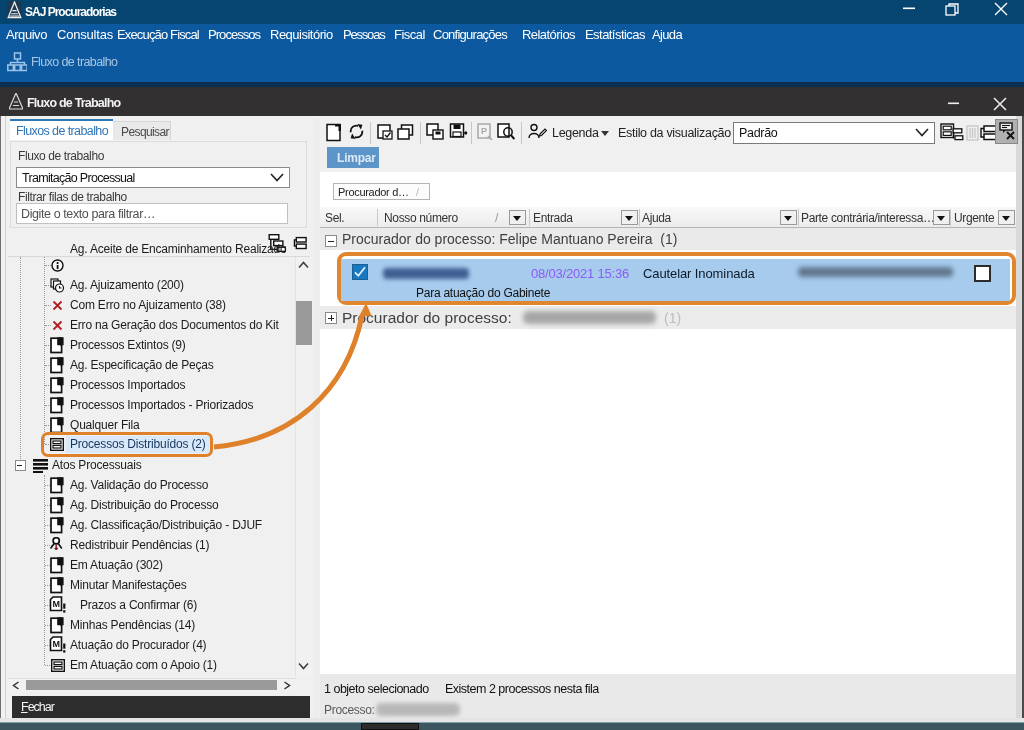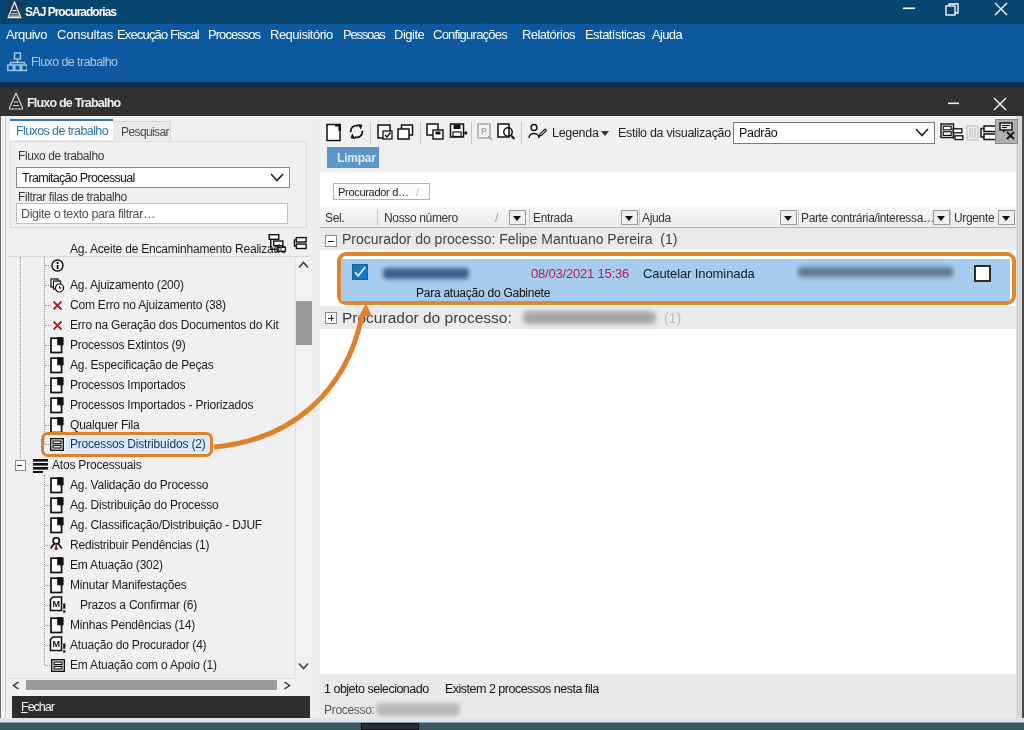--- a/index.html
+++ b/index.html
@@ -30,21 +30,21 @@
 <div class="abs" style="left:0;top:24px;width:1024px;height:58px;background:#0c59a0;"></div>
 <div class="abs" style="left:0;top:82px;width:1024px;height:5px;background:#0c2f50;"></div>
 <div id="menus"></div>
 <div class="txt" style="left:6px;top:27px;font-size:13px;color:#fff;letter-spacing:-0.2px;" id="menurow">
   <span style="position:absolute;left:0px;letter-spacing:-0.45px;">Arquivo</span>
   <span style="position:absolute;left:51px;">Consultas</span>
   <span style="position:absolute;left:111px;letter-spacing:-0.85px;">Execução Fiscal</span>
   <span style="position:absolute;left:202px;letter-spacing:-0.95px;">Processos</span>
   <span style="position:absolute;left:264px;letter-spacing:-0.5px;">Requisitório</span>
   <span style="position:absolute;left:337px;letter-spacing:-1.2px;">Pessoas</span>
-  <span style="position:absolute;left:388px;letter-spacing:-0.5px;">Digite</span>
+  <span style="position:absolute;left:388px;letter-spacing:-0.5px;">Fiscal</span>
   <span style="position:absolute;left:427px;letter-spacing:-0.75px;">Configurações</span>
   <span style="position:absolute;left:516px;letter-spacing:-0.55px;">Relatórios</span>
   <span style="position:absolute;left:579px;letter-spacing:-0.55px;">Estatísticas</span>
   <span style="position:absolute;left:646px;letter-spacing:-0.65px;">Ajuda</span>
 </div>
 
 <svg class="abs" style="left:7px;top:52px;" width="20" height="20" viewBox="0 0 20 20">
   <g fill="none" stroke="#9dc3e6" stroke-width="1.5">
     <rect x="7.5" y="1" width="6" height="6"></rect>
     <rect x="0.8" y="13" width="5.5" height="5.5"></rect>
@@ -427,21 +427,21 @@
 <div class="abs" style="left:328px;top:240.5px;width:6px;height:1px;background:#222;"></div>
 <div class="txt" style="left:342px;top:231px;font-size:14px;color:#3f3f3f;letter-spacing:0px;">Procurador do processo: Felipe Mantuano Pereira&nbsp; (1)</div>
 
 <div class="abs" style="left:337px;top:252px;width:679px;height:53px;border:4px solid #e0862f;border-radius:9px;background:transparent;"></div>
 <div class="abs" style="left:341px;top:259px;width:669px;height:42px;background:#a6cbed;"></div>
 <svg class="abs" style="left:352px;top:264px;" width="16" height="16" viewBox="0 0 16 16">
   <rect x="0.5" y="0.5" width="15" height="15" fill="#1878c0" stroke="#1b5f94"></rect>
   <path d="M3 8.4 L6.3 11.8 L13 3.2" fill="none" stroke="#e8f6ff" stroke-width="1.7"></path>
 </svg>
 <div class="abs" style="left:383px;top:268px;width:86px;height:11px;background:#27447c;border-radius:4px;filter:blur(2px);opacity:0.8;"></div>
-<div class="txt" style="left:531px;top:266px;font-size:13px;color:#be185d;letter-spacing:-0.2px;">08/03/2021 15:36</div>
+<div class="txt" style="left:531px;top:266px;font-size:13px;color:#8b5cf6;letter-spacing:-0.2px;">08/03/2021 15:36</div>
 <div class="txt" style="left:643px;top:266px;font-size:13px;color:#0d1b2a;letter-spacing:-0.1px;">Cautelar Inominada</div>
 <div class="abs" style="left:798px;top:267px;width:155px;height:10px;background:#4a5a6e;border-radius:4px;filter:blur(2.5px);opacity:0.75;"></div>
 <div class="abs" style="left:974px;top:265px;width:17px;height:17px;background:#fff;border:2px solid #2b2b2b;"></div>
 <div class="txt" style="left:416px;top:286px;font-size:12px;color:#101010;letter-spacing:-0.25px;">Para atuação do Gabinete</div>
 
 <div class="abs" style="left:320px;top:306px;width:696px;height:23px;background:#ebebeb;"></div>
 <div class="abs" style="left:325px;top:312px;width:12px;height:12px;background:#fff;border:1px solid #8a8a8a;"></div>
 <div class="abs" style="left:328px;top:317.5px;width:6px;height:1px;background:#222;"></div>
 <div class="abs" style="left:330.5px;top:315px;width:1px;height:6px;background:#222;"></div>
 <div class="txt" style="left:342px;top:309px;font-size:15.5px;color:#3f3f3f;letter-spacing:0px;">Procurador do processo:</div>

